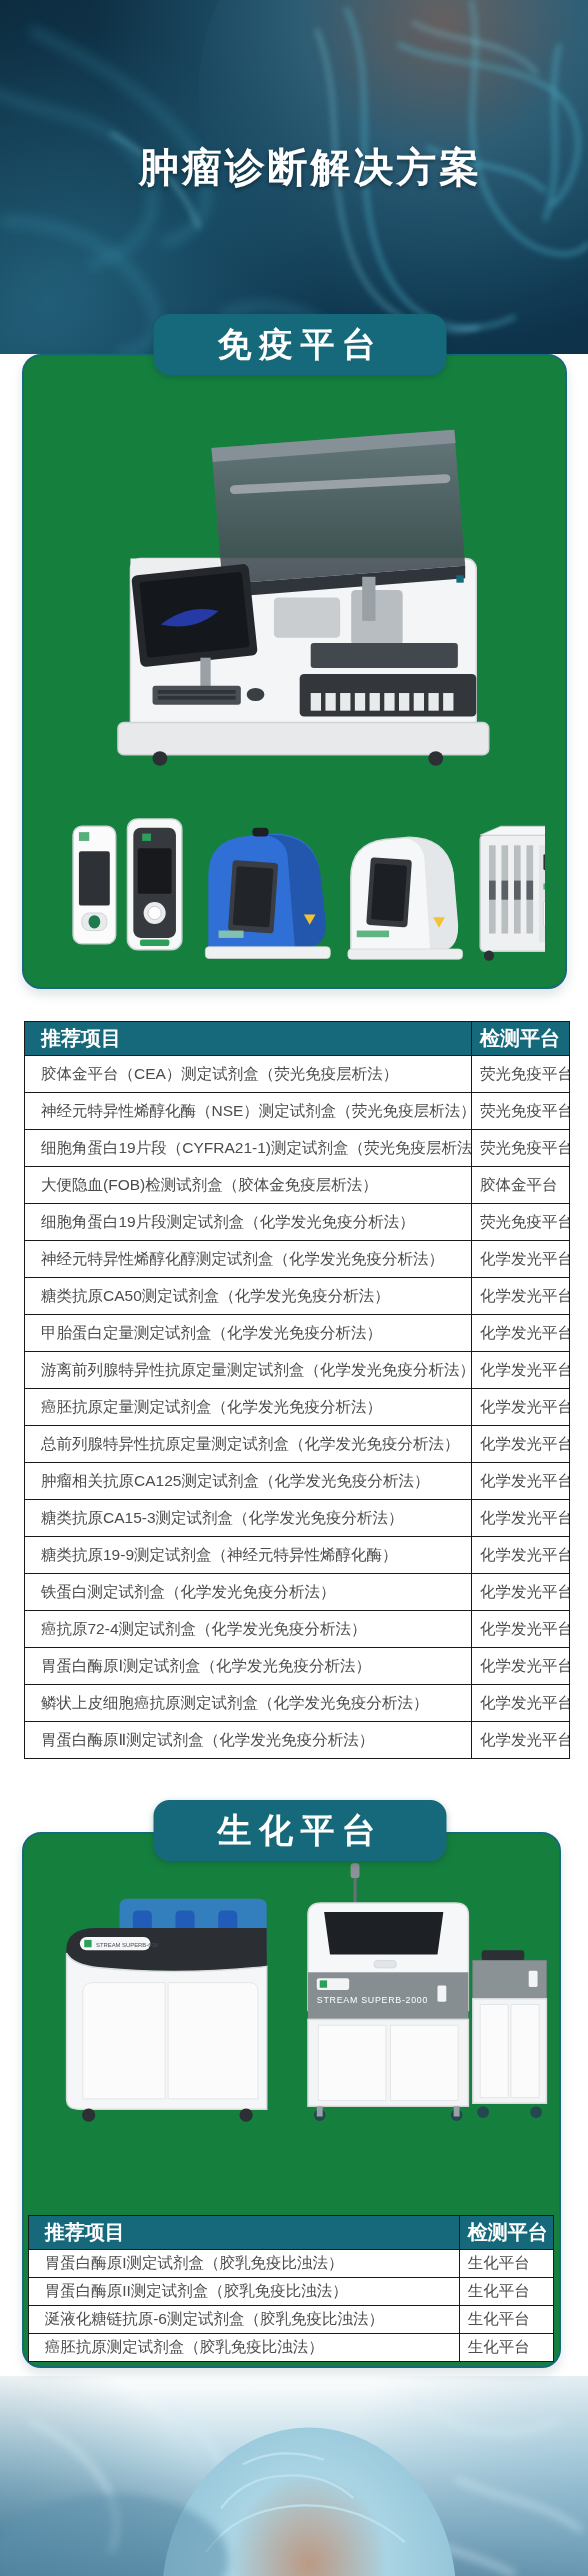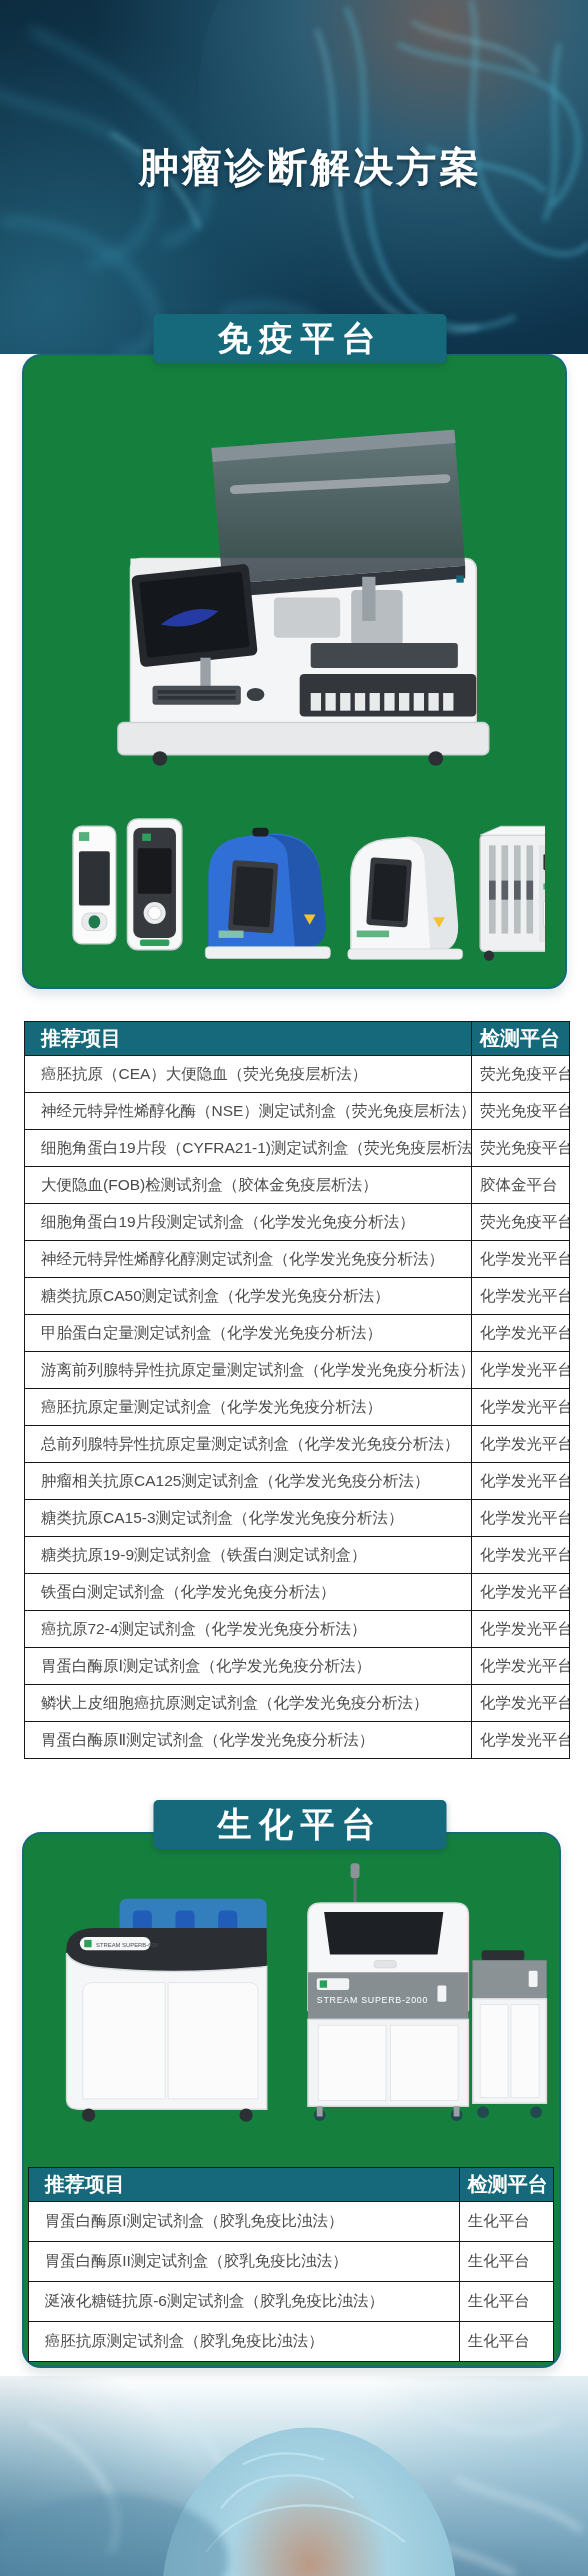--- a/index.html
+++ b/index.html
@@ -11,22 +11,22 @@
     background:
       radial-gradient(circle at 78% -8%, rgba(120,200,225,.50) 0%, rgba(70,150,180,.28) 34%, rgba(20,60,85,0) 62%),
       radial-gradient(circle at 8% 85%, rgba(70,170,200,.30) 0%, rgba(20,60,85,0) 45%),
       linear-gradient(150deg,#0d2c40 0%,#123d55 48%,#0d324a 100%);}
   .hero-top svg{position:absolute;left:0;top:0;}
   .page-title{position:absolute;left:16px;top:140px;width:589px;text-align:center;
     color:#ffffff;font-size:40px;font-weight:bold;letter-spacing:2.9px;
     text-shadow:0 1.5px 4.4px rgba(0,20,30,.55);}
 
   
-  .platform-badge{position:absolute;left:50%;transform:translateX(-50%);width:293px;height:49px;
-    background:#16697a;border-radius:5px;display:flex;align-items:center;justify-content:center;
+  .platform-badge{position:absolute;left:50%;transform:translateX(-50%);width:293px;height:61px;
+    background:#16697a;border-radius:16px;display:flex;align-items:center;justify-content:center;
     color:#fff;font-size:34px;font-weight:bold;letter-spacing:7.4px;z-index:5;
     box-shadow:0 2.2px 5.9px rgba(10,50,60,.25);}
   .badge-immuno{top:314px;margin-left:5.9px;}
   .badge-biochem{top:1800px;margin-left:5.9px;}
 
   
   .card{position:absolute;background:#15803d;border:2.9px solid #16697a;border-radius:19px;
     box-sizing:border-box;z-index:2;}
   .card-immuno{left:22px;top:354px;width:545px;height:635px;box-shadow:0 5.9px 10.3px rgba(80,110,120,.18);}
   .card-biochem{left:22px;top:1832px;width:539px;height:536px;box-shadow:0 5.9px 10.3px rgba(80,110,120,.18);}
@@ -39,21 +39,21 @@
   .kit-table th,.kit-table td{border:1.5px solid #191919;box-sizing:border-box;
     white-space:nowrap;overflow:hidden;}
   .kit-table th{background:#16697a;color:#ffffff;font-size:20px;font-weight:bold;
     text-align:left;padding:0 0 0 16px;height:34px;}
   .kit-table td{color:#4c4c4c;font-size:15.5px;padding:0 0 0 16px;height:37px;}
   .kit-table th.col-platform,.kit-table td.col-platform{padding-left:8px;}
   .table-immuno{position:absolute;left:24px;top:1021px;width:546px;}
   .table-immuno th:first-child,.table-immuno td:first-child{width:447px;}
   .table-biochem{position:absolute;left:3.7px;bottom:3.7px;width:526px;}
   .table-biochem th:first-child,.table-biochem td:first-child{width:431px;}
-  .table-biochem td{height:40px;margin-top:20px;}
+  .table-biochem td{height:28px;margin-top:20px;}
 
   
   .hero-bottom{position:absolute;left:0;top:2376px;width:589px;height:200px;
     background:
       radial-gradient(circle at -5% 110%, rgba(30,90,120,.55) 0%, rgba(30,90,120,0) 40%),
       radial-gradient(circle at 105% 80%, rgba(120,170,195,.45) 0%, rgba(120,170,195,0) 45%),
       linear-gradient(#ffffff 0%,#e8f2f6 14%,#bcd9e5 40%,#7fa9c0 78%,#5d89a4 100%);}
   .hero-bottom svg{position:absolute;left:0;top:0;}
 </style>
 </head>
@@ -229,21 +229,21 @@
 
   <table class="kit-table table-immuno">
     <thead>
       <tr>
         <th>推荐项目</th>
         <th class="col-platform">检测平台</th>
       </tr>
     </thead>
     <tbody>
         <tr>
-          <td>癌胚抗原（CEA）大便隐血（荧光免疫层析法）</td>
+          <td>胶体金平台（CEA）测定试剂盒（荧光免疫层析法）</td>
           <td class="col-platform">荧光免疫平台</td>
         </tr>
         <tr>
           <td>神经元特异性烯醇化酶（NSE）测定试剂盒（荧光免疫层析法）</td>
           <td class="col-platform">荧光免疫平台</td>
         </tr>
         <tr>
           <td>细胞角蛋白19片段（CYFRA21-1)测定试剂盒（荧光免疫层析法）</td>
           <td class="col-platform">荧光免疫平台</td>
         </tr>
@@ -281,21 +281,21 @@
         </tr>
         <tr>
           <td>肿瘤相关抗原CA125测定试剂盒（化学发光免疫分析法）</td>
           <td class="col-platform">化学发光平台</td>
         </tr>
         <tr>
           <td>糖类抗原CA15-3测定试剂盒（化学发光免疫分析法）</td>
           <td class="col-platform">化学发光平台</td>
         </tr>
         <tr>
-          <td>糖类抗原19-9测定试剂盒（铁蛋白测定试剂盒）</td>
+          <td>糖类抗原19-9测定试剂盒（神经元特异性烯醇化酶）</td>
           <td class="col-platform">化学发光平台</td>
         </tr>
         <tr>
           <td>铁蛋白测定试剂盒（化学发光免疫分析法）</td>
           <td class="col-platform">化学发光平台</td>
         </tr>
         <tr>
           <td>癌抗原72-4测定试剂盒（化学发光免疫分析法）</td>
           <td class="col-platform">化学发光平台</td>
         </tr>

